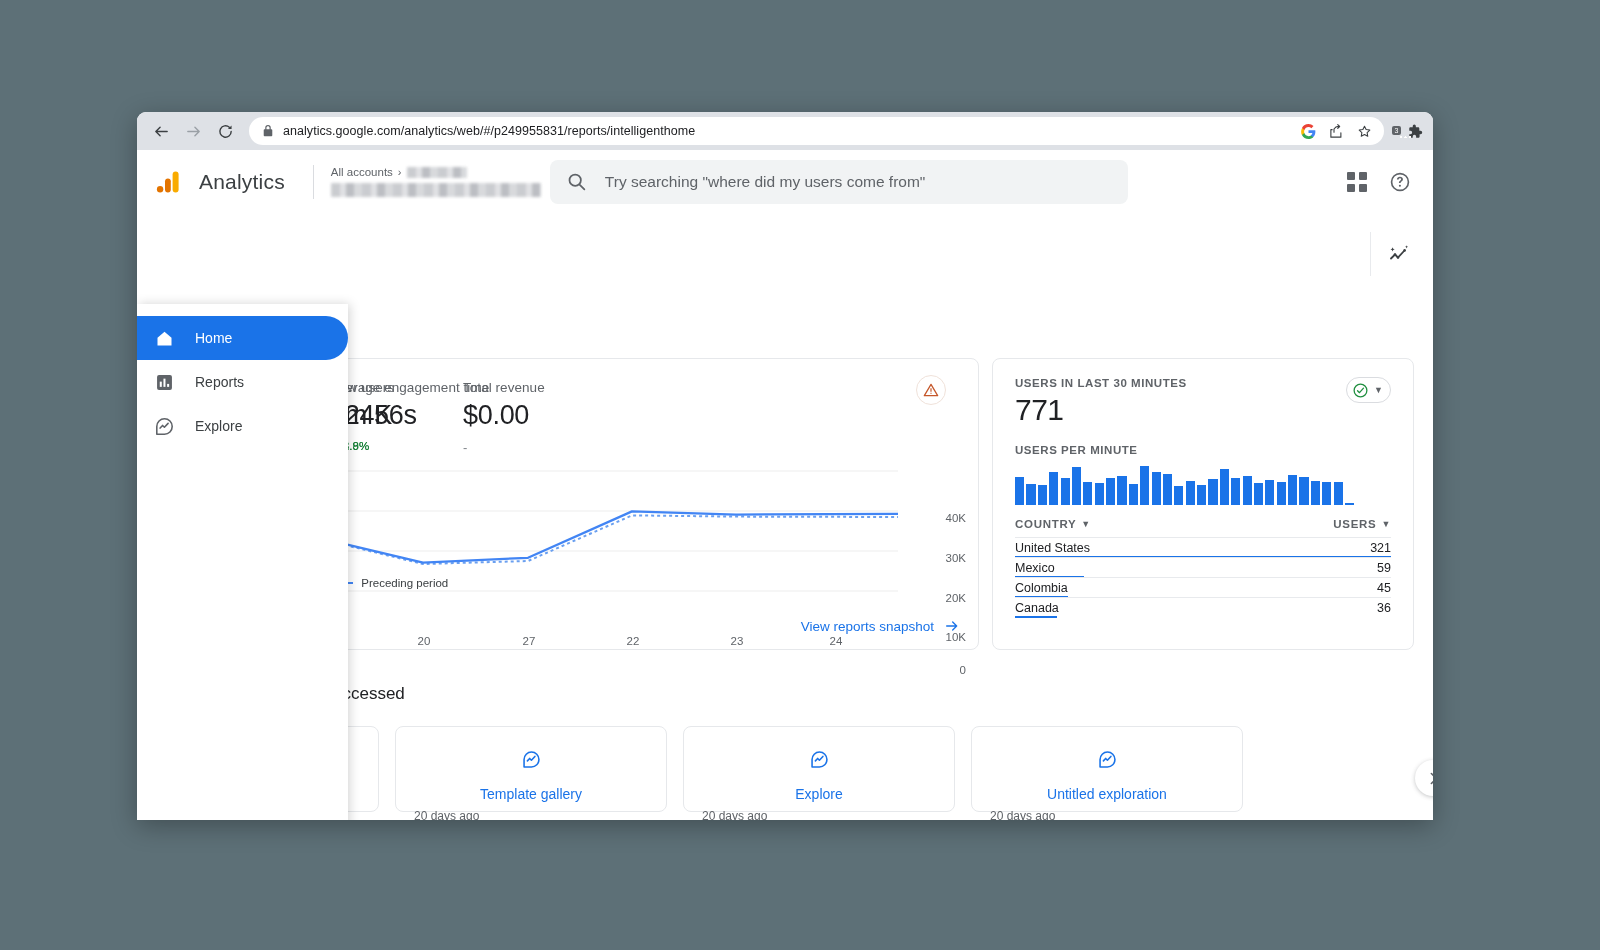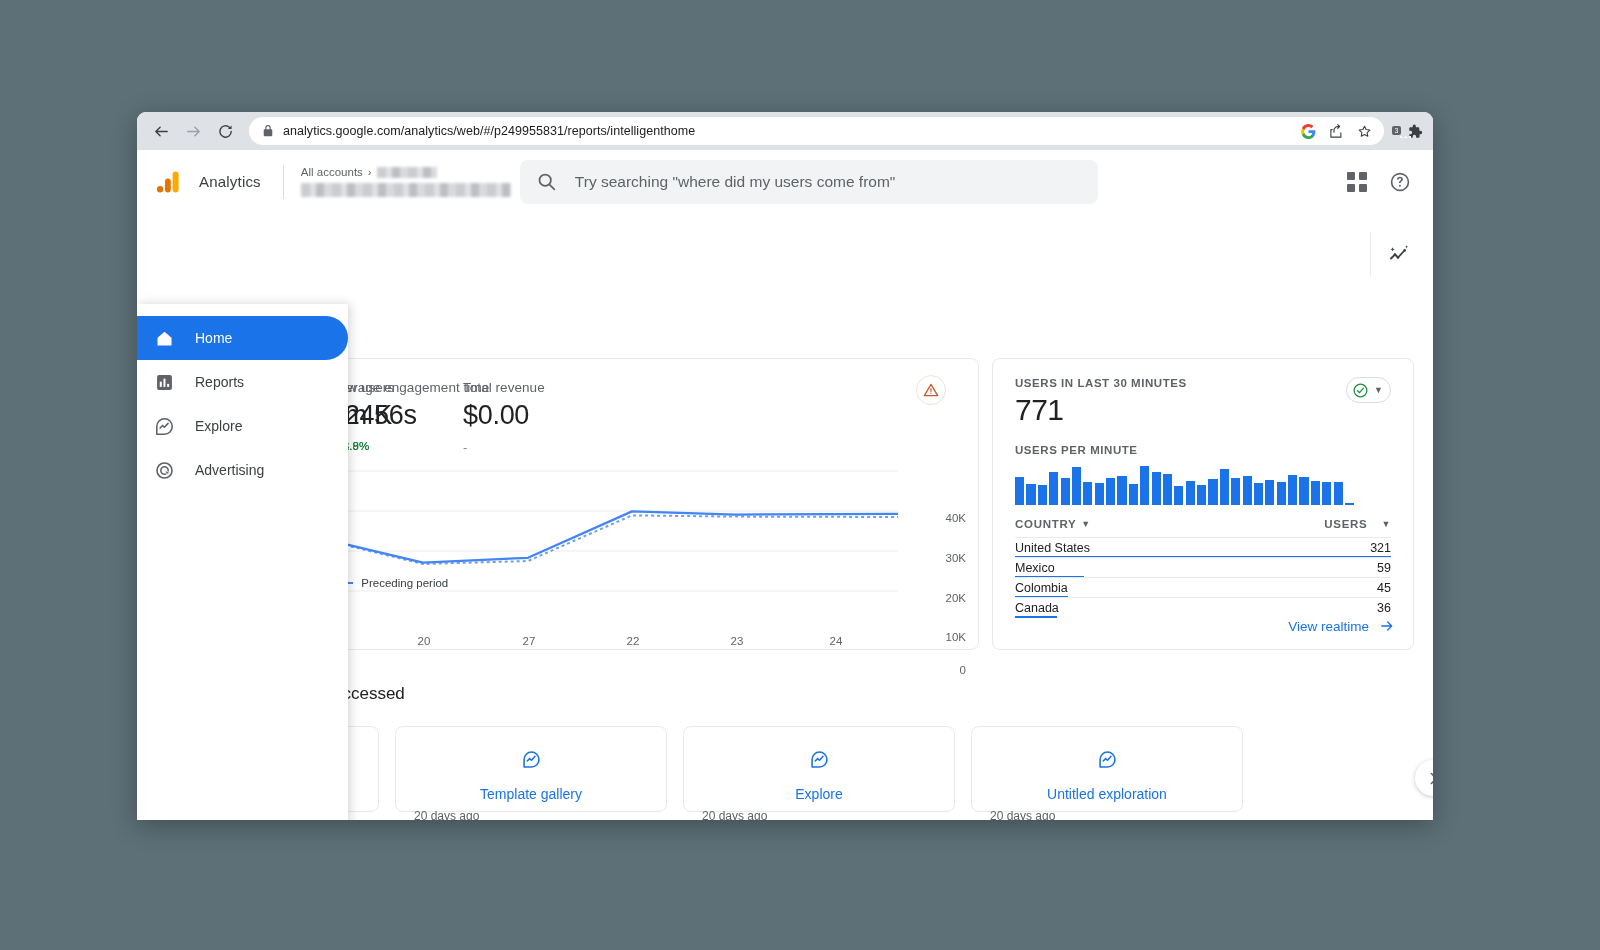--- a/index.html
+++ b/index.html
@@ -93,22 +93,22 @@
     background: #fff;
     display: flex;
     align-items: center;
     padding: 0 14px 0 0;
     border-bottom: 1px solid #fff;
     position: relative;
   }
   .ga-logo-wrap { width: 62px; display:flex; justify-content:center; align-items:center; flex:0 0 auto;}
   .ga-logo { width: 24px; height: 24px; display:block; }
   .ga-word {
-    font-size: 15px; color: #3c4043; letter-spacing: .2px;
-    margin-right: 22px; flex: 0 0 auto;
+    font-size: 21px; color: #3c4043; letter-spacing: .2px;
+    margin-right: 28px; flex: 0 0 auto;
   }
   .hdr-divider { width: 1px; height: 34px; background: #dadce0; margin-right: 17px; flex:0 0 auto; }
   .acct { flex: 0 0 auto; width: 216px; }
   .acct-top { display: flex; align-items: center; gap: 5px; }
   .acct-label { font-size: 11.5px; color: #5f6368; }
   .acct-chev { font-size: 11px; color: #5f6368; }
   .blur-a { width: 60px; height: 11px; border-radius: 1px; }
   .blur-b { width: 210px; height: 14px; border-radius: 1px; margin-top: 5px; }
   .blurfill {
     background:
@@ -267,21 +267,21 @@
     margin-top: 17px;
   }
   .spark { margin-top: 7px; height: 42px; display: flex; align-items: flex-end; gap: 2.2px; }
   .spark i { width: 9.2px; background: #1a73e8; display: block; }
 
   .ctable { margin-top: 13px; }
   .ctable-head {
     display: flex; font-size: 11.5px; color: #5f6368;
     letter-spacing: .7px; font-weight: 700; padding-bottom: 7px;
   }
-  .ctable-head .c-right { margin-left: auto; display:flex; align-items:center; gap:14px;}
+  .ctable-head .c-right { margin-left: auto; display:flex; align-items:center; gap:5px;}
   .ctable-head .c-left { display:flex; align-items:center; gap:5px;}
   .crow {
     position: relative;
     border-top: 1px solid #e8eaed;
     height: 20px;
     display: flex; align-items: center;
     font-size: 12.5px; color: #202124;
   }
   .crow .cval { margin-left: auto; }
   .cbar { position: absolute; left: 0; bottom: -1px; height: 2.4px; background: #1a73e8; }
@@ -524,20 +524,32 @@
 
           <div class="legend">
             <span>days</span>
             <span class="dash">
                 <i></i>
                 <i></i>
               </span>
             <span>Preceding period</span>
           </div>
 
+          <div class="card-foot">
+            <span class="range-sel">
+              <span>s</span>
+              <span class="caret">▼</span>
+            </span>
+            <span class="link-btn">
+              <span>View reports snapshot</span>
+              <svg viewBox="0 0 24 24">
+                <path fill="none" stroke="#1a73e8" stroke-width="2" stroke-linecap="round" stroke-linejoin="round" d="M4 12h15M13 6l6 6-6 6"></path>
+              </svg>
+            </span>
+          </div>
         </div>
 
         <div class="rt-card">
           <div class="rt-head">
             <div>
               <div class="rt-caption">USERS IN LAST 30 MINUTES</div>
               <div class="rt-big">771</div>
             </div>
             <div class="rt-status">
               <svg viewBox="0 0 24 24">
@@ -608,28 +620,20 @@
               <span class="cval">45</span>
               <span class="cbar" style="width:14%"></span>
             </div>
             <div class="crow">
               <span>Canada</span>
               <span class="cval">36</span>
               <span class="cbar" style="width:11.2%"></span>
             </div>
           </div>
 
-          <div class="rt-foot">
-            <span class="link-btn">
-              <span>View realtime</span>
-              <svg viewBox="0 0 24 24">
-                <path fill="none" stroke="#1a73e8" stroke-width="2" stroke-linecap="round" stroke-linejoin="round" d="M4 12h15M13 6l6 6-6 6"></path>
-              </svg>
-            </span>
-          </div>
         </div>
 
         <div class="recent-title">accessed</div>
 
         <div class="rec-cards">
           <div class="rec-card">
             <div class="rec-top">
               <svg viewBox="0 0 24 24" style="visibility:hidden">
                 <circle cx="12" cy="12" r="9" fill="none" stroke="#1a73e8" stroke-width="1.8"></circle>
               </svg>
@@ -698,28 +702,18 @@
         </div>
         <div class="nav-item">
           <span class="nav-ic">
             <svg viewBox="0 0 24 24">
               <path d="M3.2 12a8.8 8.8 0 1 1 8.8 8.8H3.2z" fill="none" stroke="#5f6368" stroke-width="1.8" stroke-linejoin="round"></path>
               <path fill="none" stroke="#5f6368" stroke-width="1.8" stroke-linecap="round" stroke-linejoin="round" d="M7 13.8l2.8-3 2.1 2.1 4.2-4.5"></path>
             </svg>
           </span>
           <span class="nav-label">Explore</span>
         </div>
-        <div class="nav-item">
-          <span class="nav-ic">
-            <svg viewBox="0 0 24 24">
-              <circle cx="12" cy="12" r="8.6" fill="none" stroke="#5f6368" stroke-width="1.8"></circle>
-              <circle cx="12" cy="12" r="4.2" fill="none" stroke="#5f6368" stroke-width="1.8"></circle>
-              <path d="M12.2 11.6l6.2 3.1-2.6.6-.6 2.6z" fill="#5f6368" stroke="#fff" stroke-width=".9"></path>
-            </svg>
-          </span>
-          <span class="nav-label">Advertising</span>
-        </div>
 
       </div>
 
     </div>
   </div>
 </div>
 
 </body></html>

